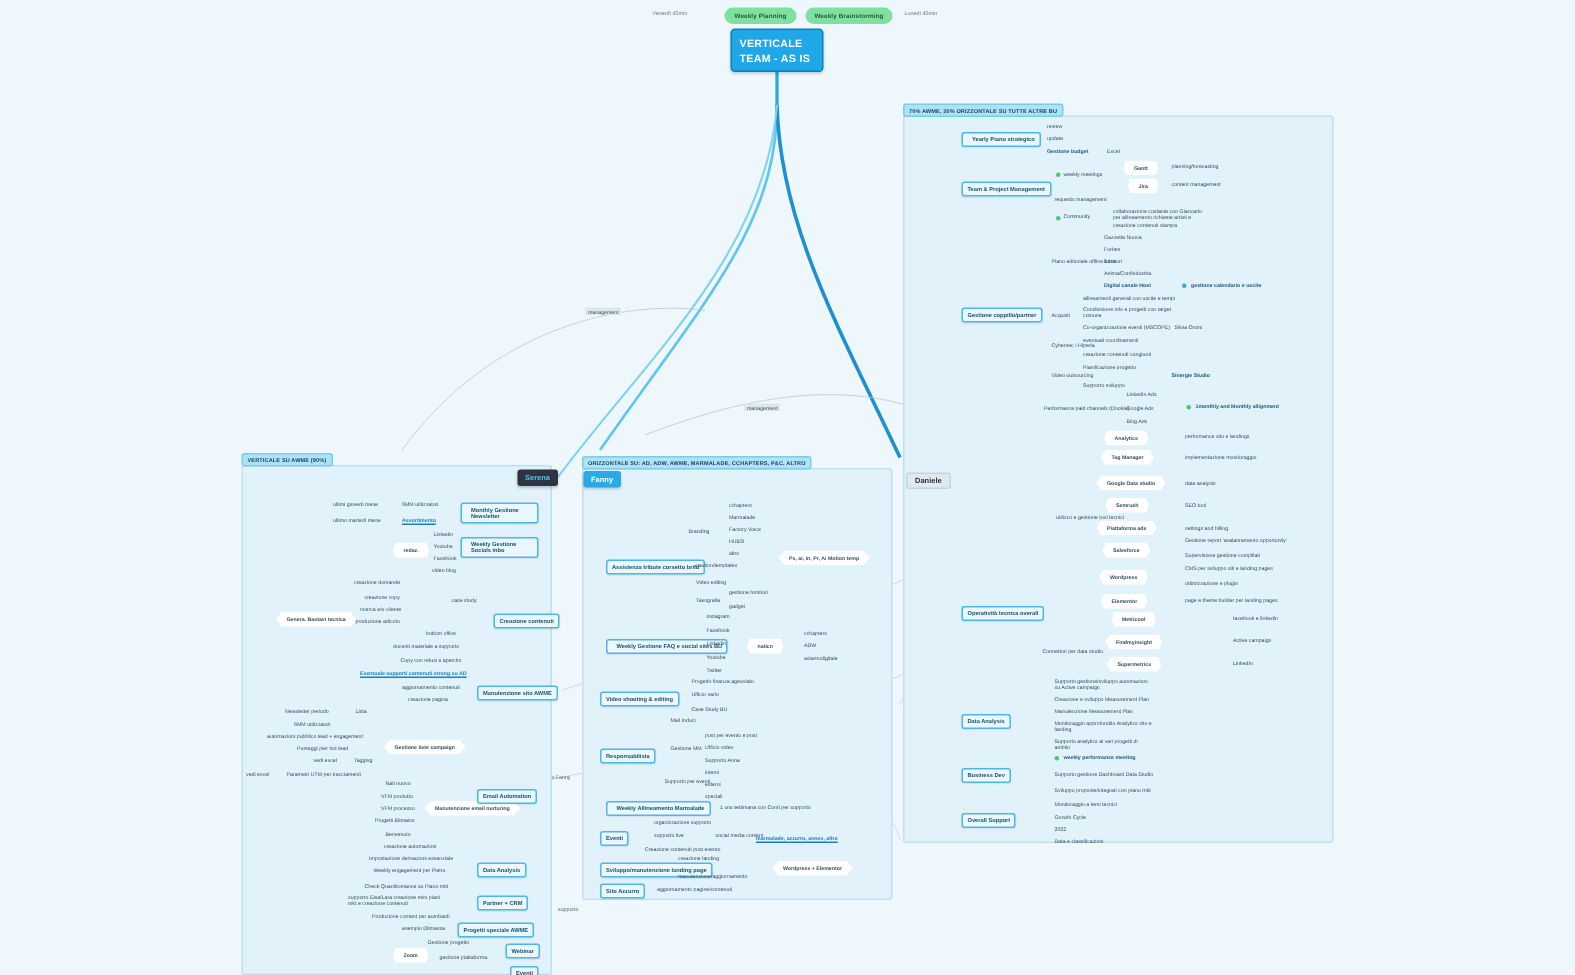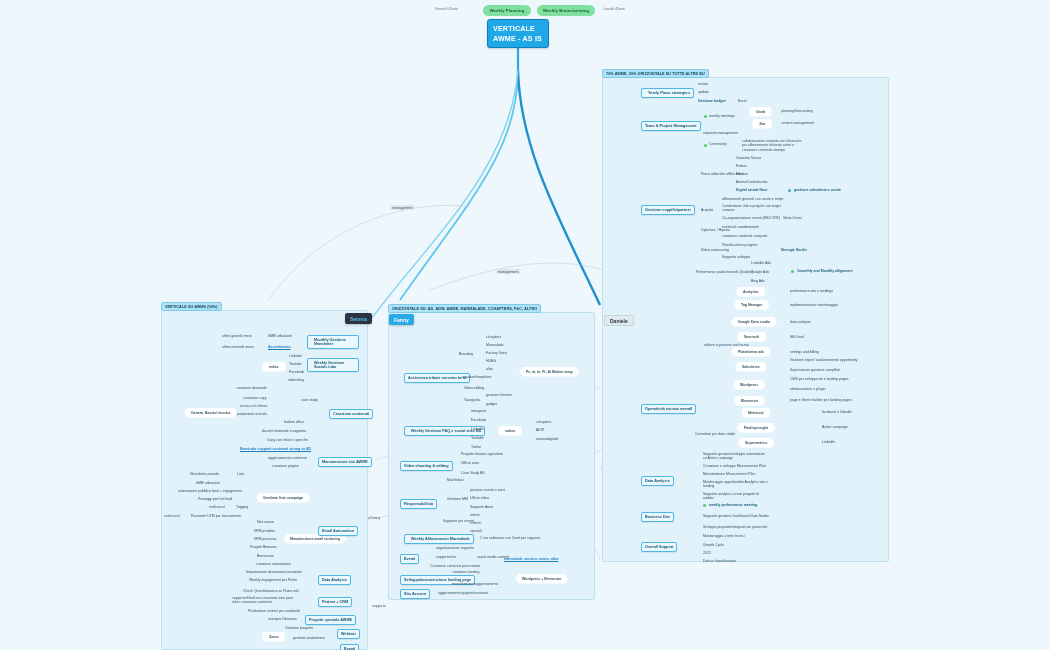--- a/index.html
+++ b/index.html
@@ -303,21 +303,21 @@
 
   <div class="top-row">
     <span class="tiny-note" style="left:0;">Venerdì 45min</span>
     <div class="pill" style="left:48px; width:48px;">Weekly Planning</div>
     <div class="pill" style="left:102px; width:58px;">Weekly Brainstorming</div>
     <span class="tiny-note" style="left:168px;">Lunedì 45min</span>
   </div>
 
   <div class="root">
     <span>VERTICALE</span>
-    <span>AWME - AS IS</span>
+    <span>TEAM - AS IS</span>
   </div>
 
   <span class="node plain" style="left:390px; top:205px; background:#dde6ea; padding:0.5px 2px;">management</span>
   <span class="node plain" style="left:496px; top:269px; background:#dde6ea; padding:0.5px 2px;">management</span>
   <span class="node plain" style="left:388px; top:348px;">supporto</span>
   <span class="node plain" style="left:678px; top:338px;">supporto tecnico</span>
   <span class="node plain" style="left:372px; top:604px;">supporto</span>
   <span class="node plain" style="left:356px; top:516px;">supporto Fanny</span>
 
   <div class="panel" style="left:161px; top:310px; width:207px; height:340px;">

